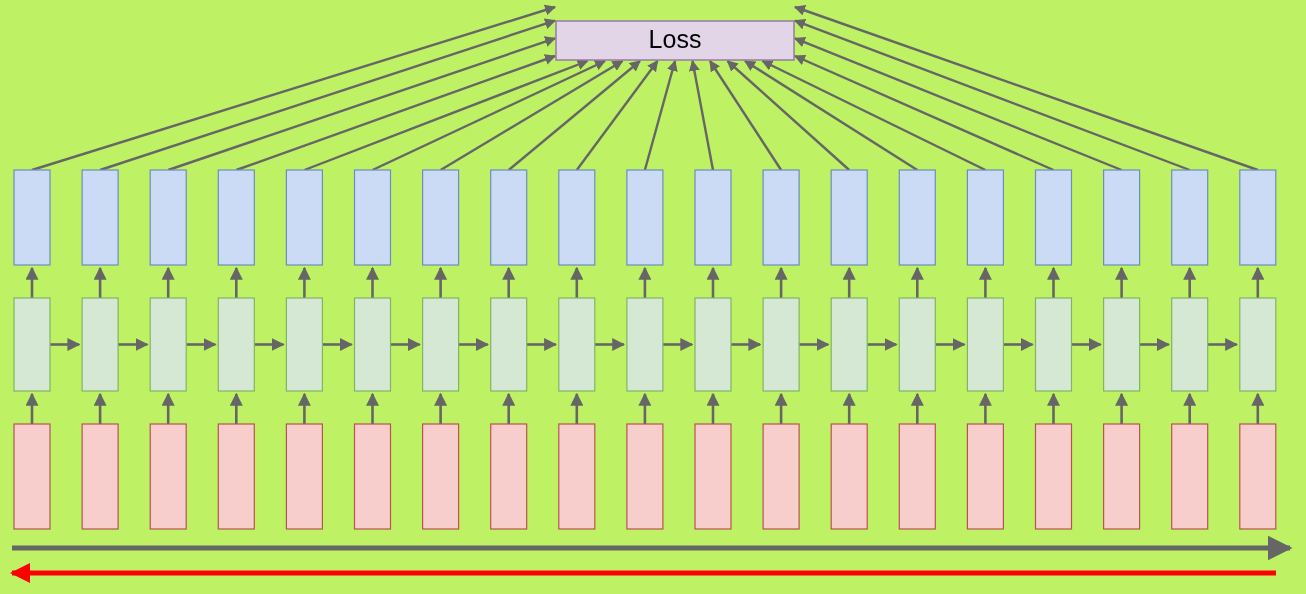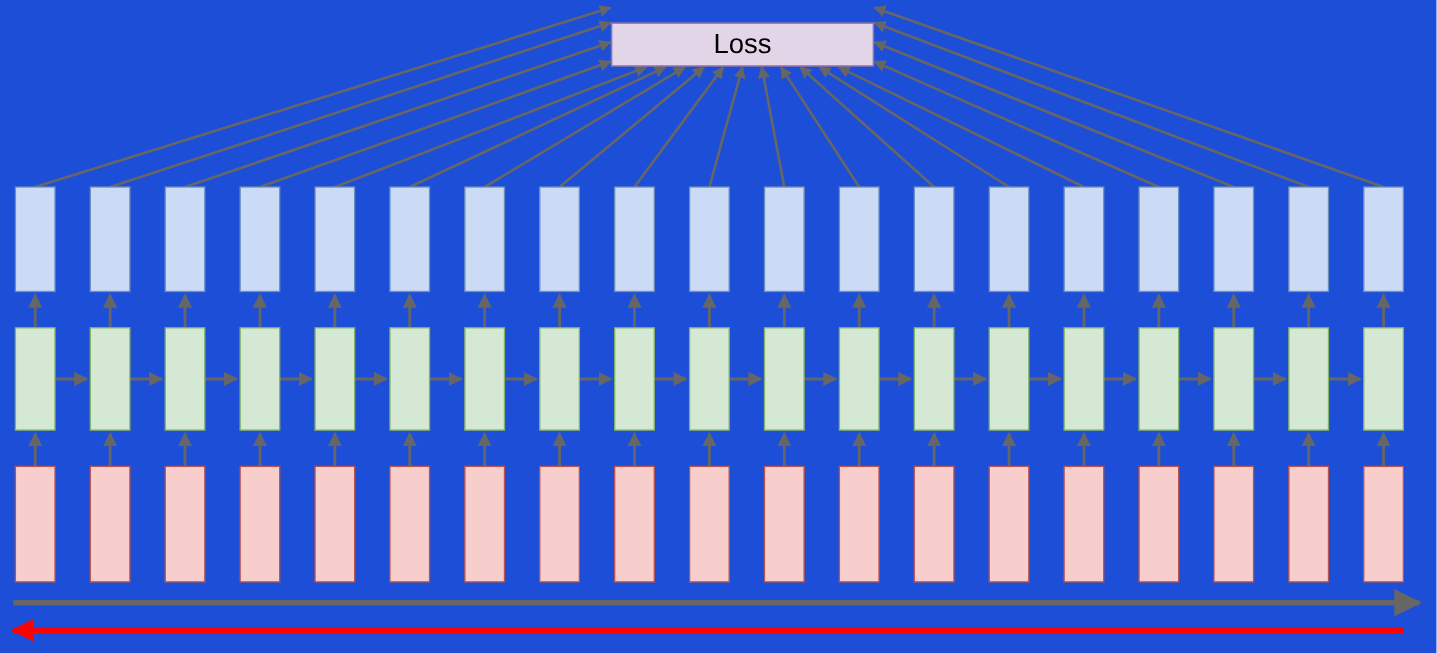--- a/index.html
+++ b/index.html
@@ -11,21 +11,21 @@
   body {
     width: 1306px;
     height: 594px;
     overflow: hidden;
     font-family: "Liberation Sans", sans-serif;
   }
   #diagram-root {
     position: relative;
     width: 1306px;
     height: 594px;
-    background: #1d4ed8;
+    background: #bef264;
   }
   svg#rnn-svg {
     display: block;
     width: 1306px;
     height: 594px;
   }
   .cell-rect {
     stroke-width: 1.2px;
   }
   .loss-rect {

